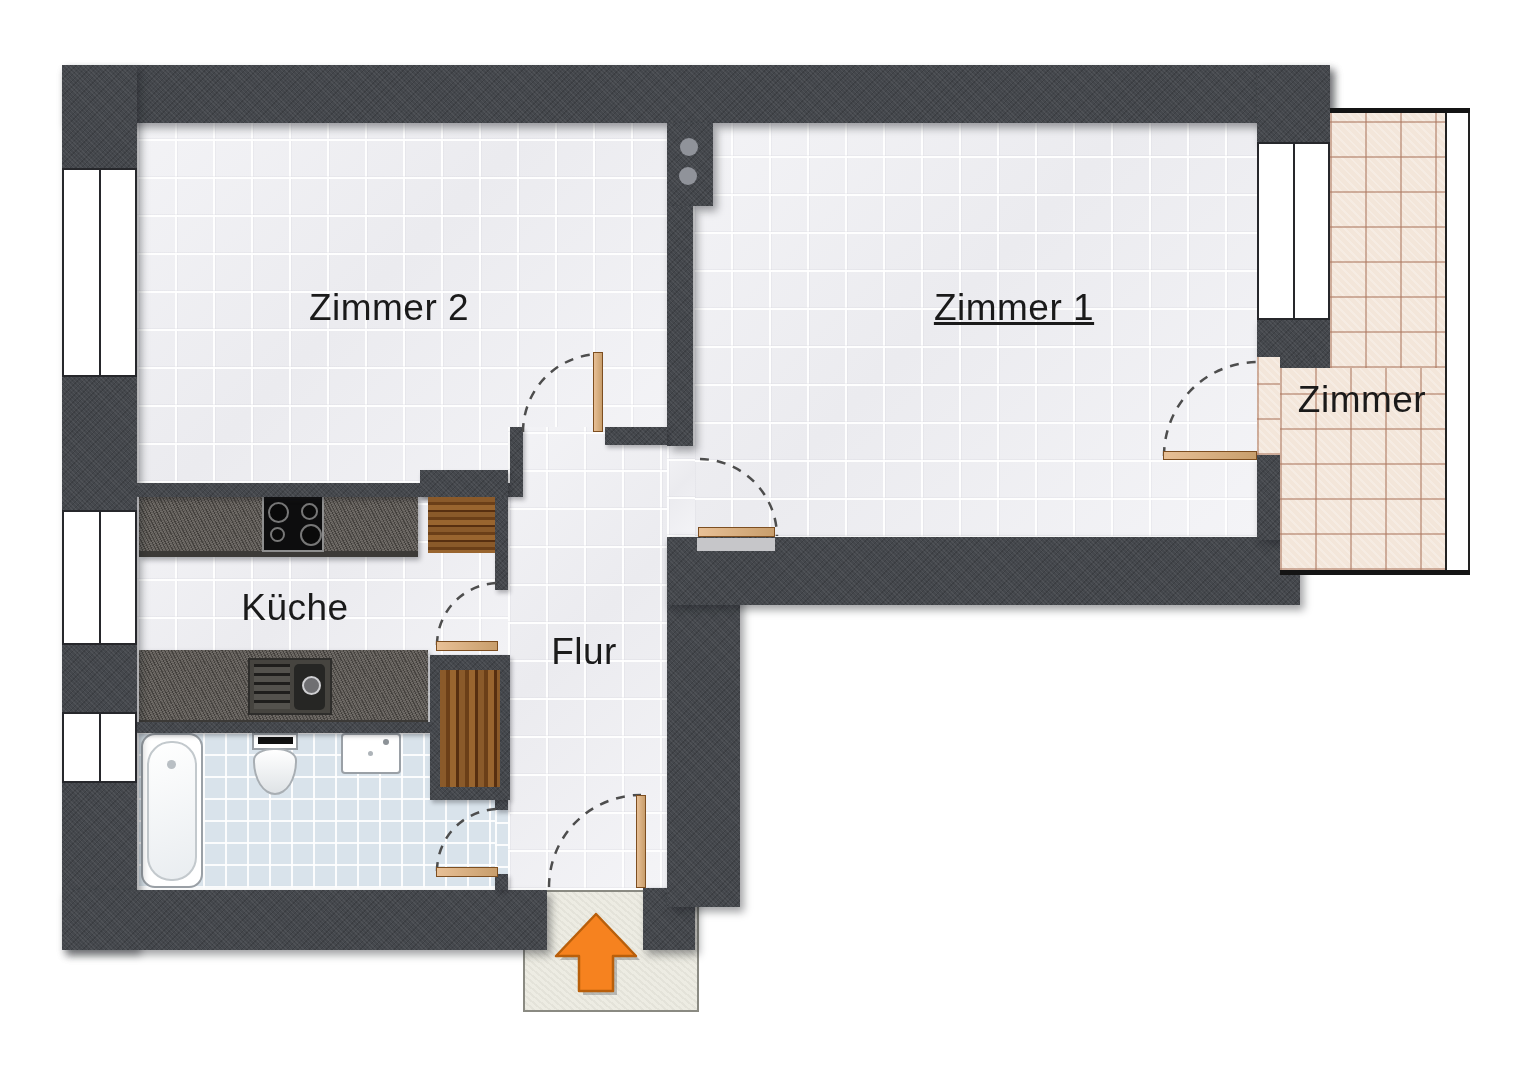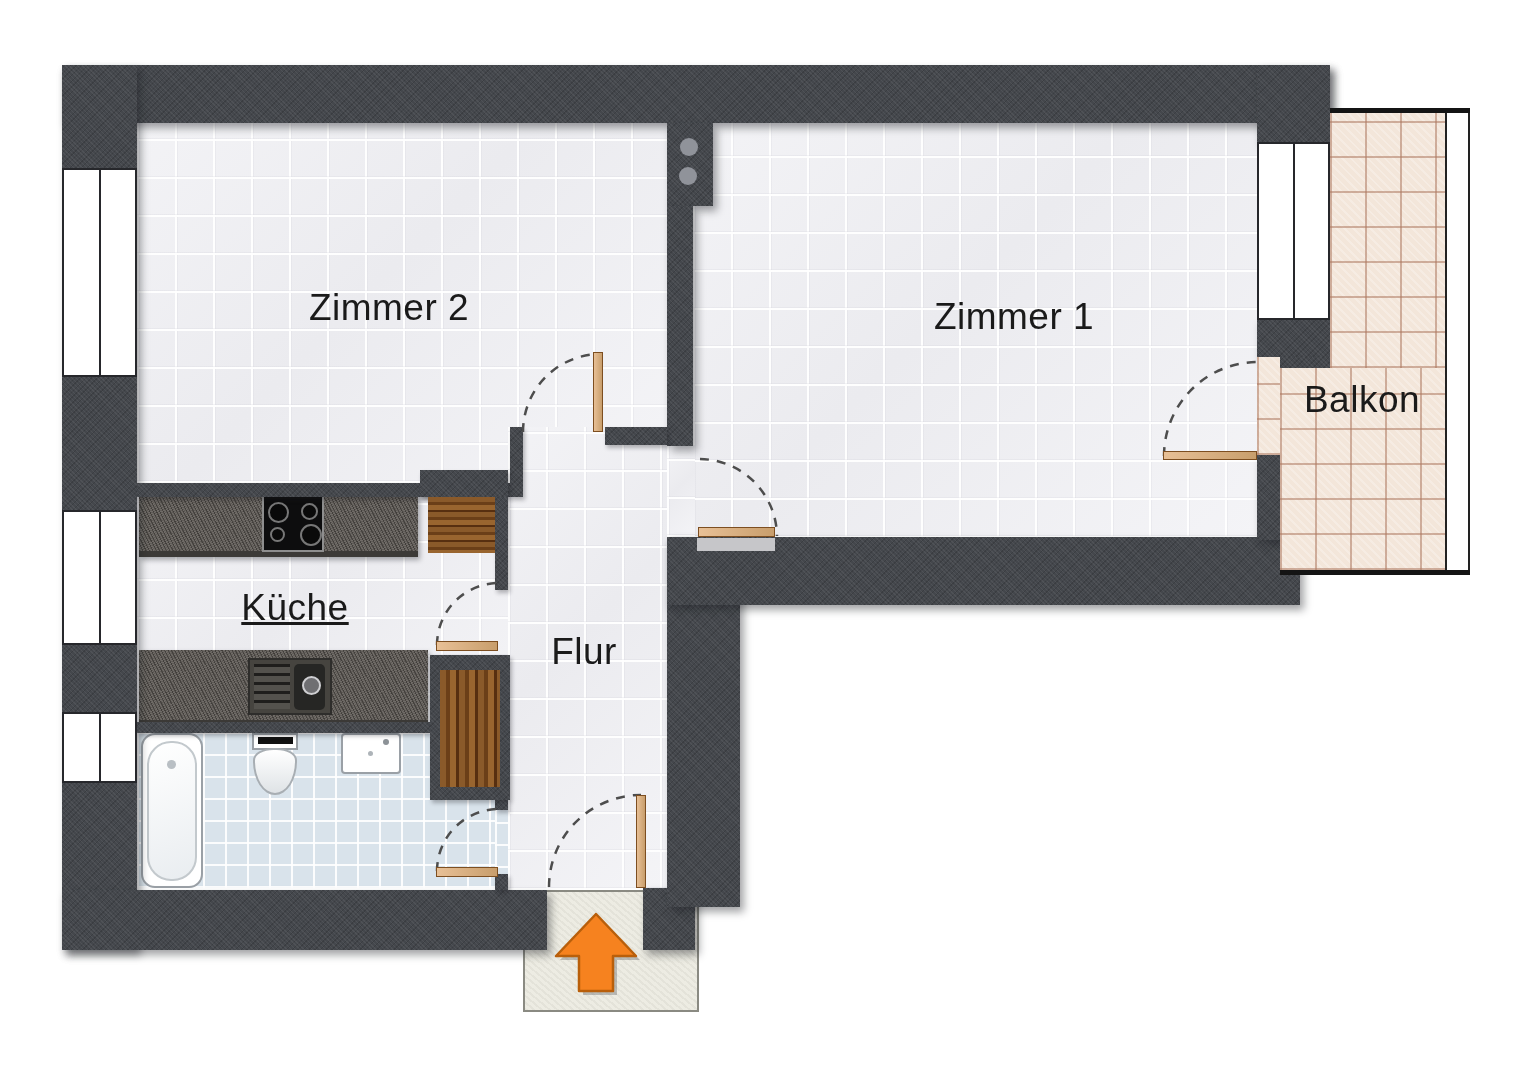--- a/index.html
+++ b/index.html
@@ -173,18 +173,18 @@
       <path d="M 437 645 A 62 62 0 0 1 499 583"></path>
       <path d="M 437 871 A 62 62 0 0 1 499 809"></path>
       <path d="M 549 887 A 92 92 0 0 1 641 795"></path>
       <path d="M 1164 456 A 94 94 0 0 1 1258 362"></path>
     </g>
     <polygon points="600,918 560,960 583,960 583,995 617,995 617,960 640,960" fill="rgba(70,70,75,0.30)"></polygon>
     <polygon points="596,914 556,956 579,956 579,991 613,991 613,956 636,956" fill="#f6821f" stroke="#b95f0b" stroke-width="2.5" stroke-linejoin="round"></polygon>
   </svg>
 
   <div class="room-label" style="left:389px;top:308px;">Zimmer 2</div>
-  <div class="room-label" style="left:1014px;top:317px;">Zimmer 1</div>
-  <div class="room-label" style="left:295px;top:608px;text-decoration:underline;">Küche</div>
+  <div class="room-label" style="left:1014px;top:308px;text-decoration:underline;">Zimmer 1</div>
+  <div class="room-label" style="left:295px;top:608px;">Küche</div>
   <div class="room-label" style="left:584px;top:652px;">Flur</div>
-  <div class="room-label" style="left:1362px;top:400px;">Balkon</div>
+  <div class="room-label" style="left:1362px;top:400px;">Zimmer</div>
 
 </div>
 
 </body></html>

